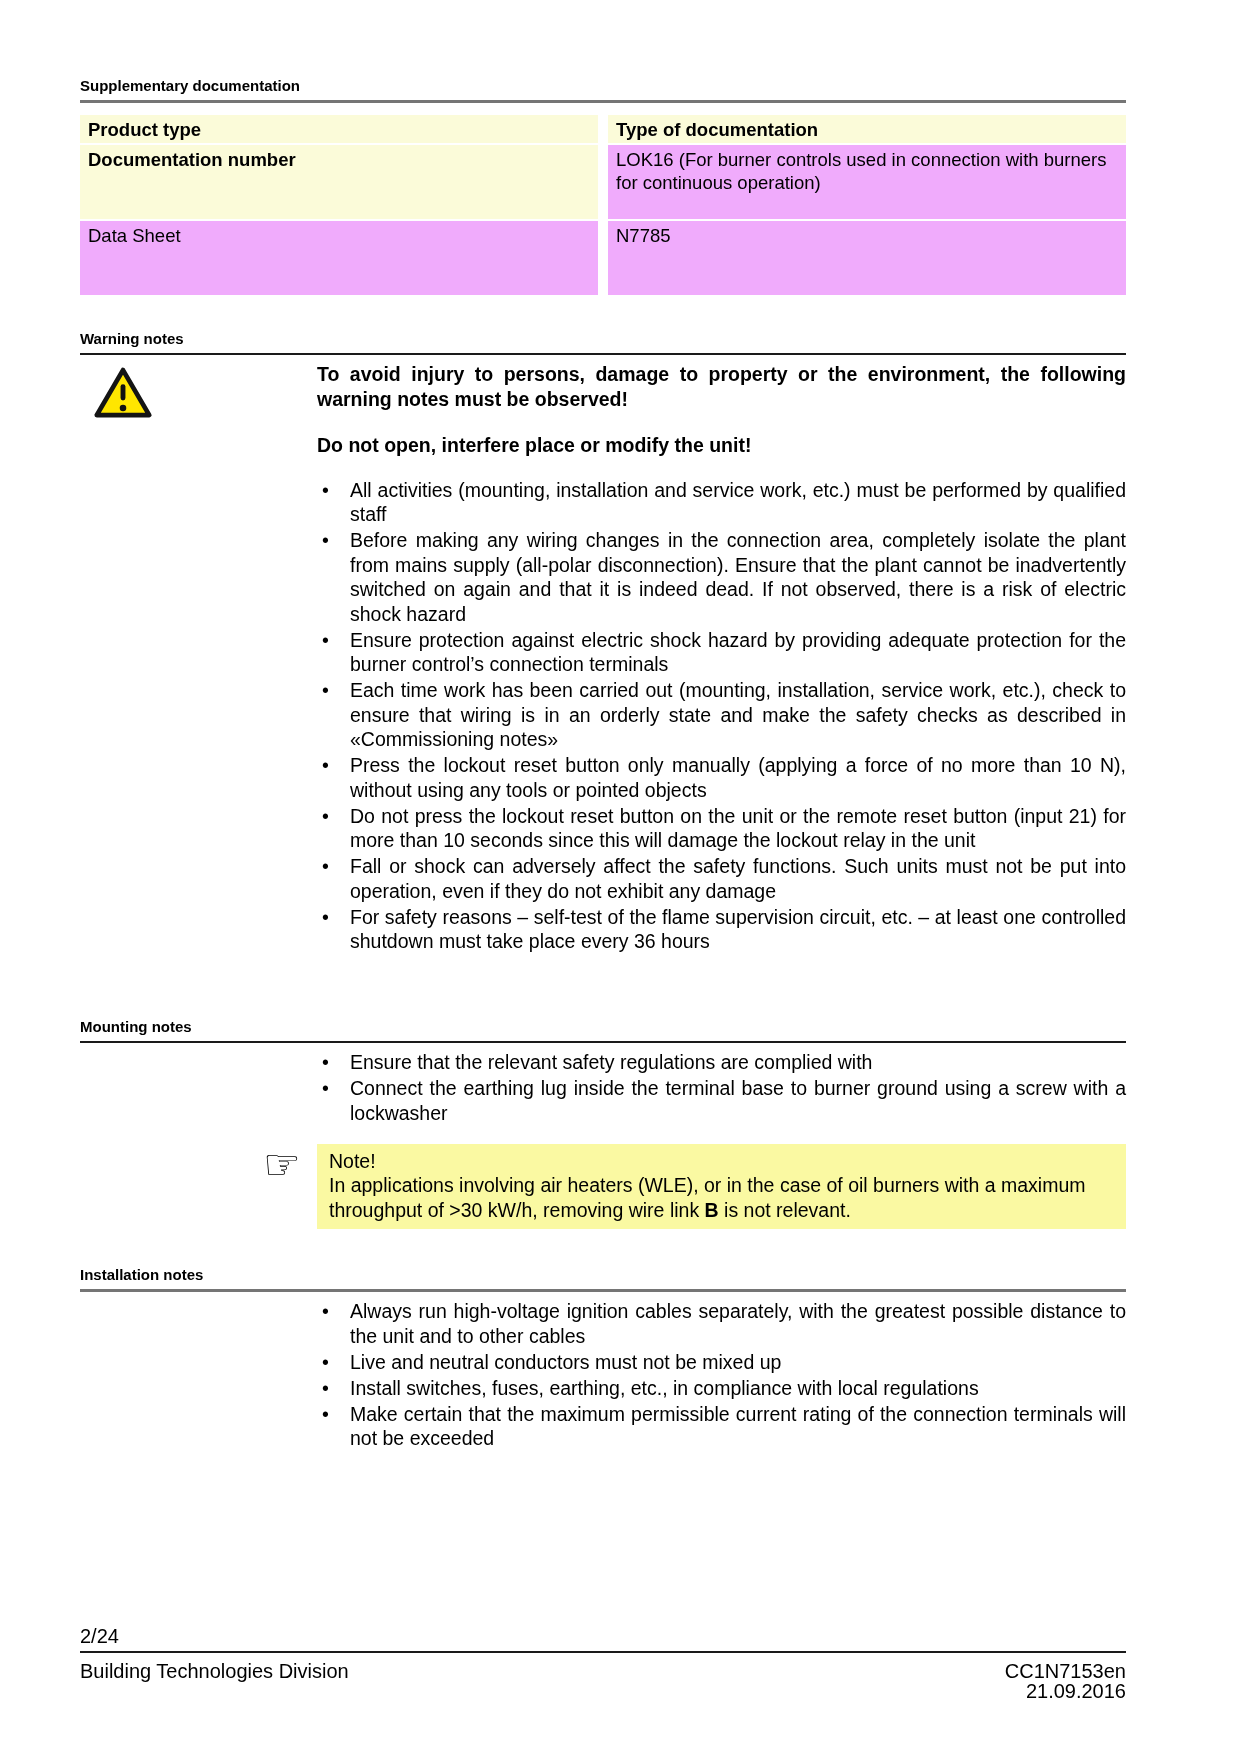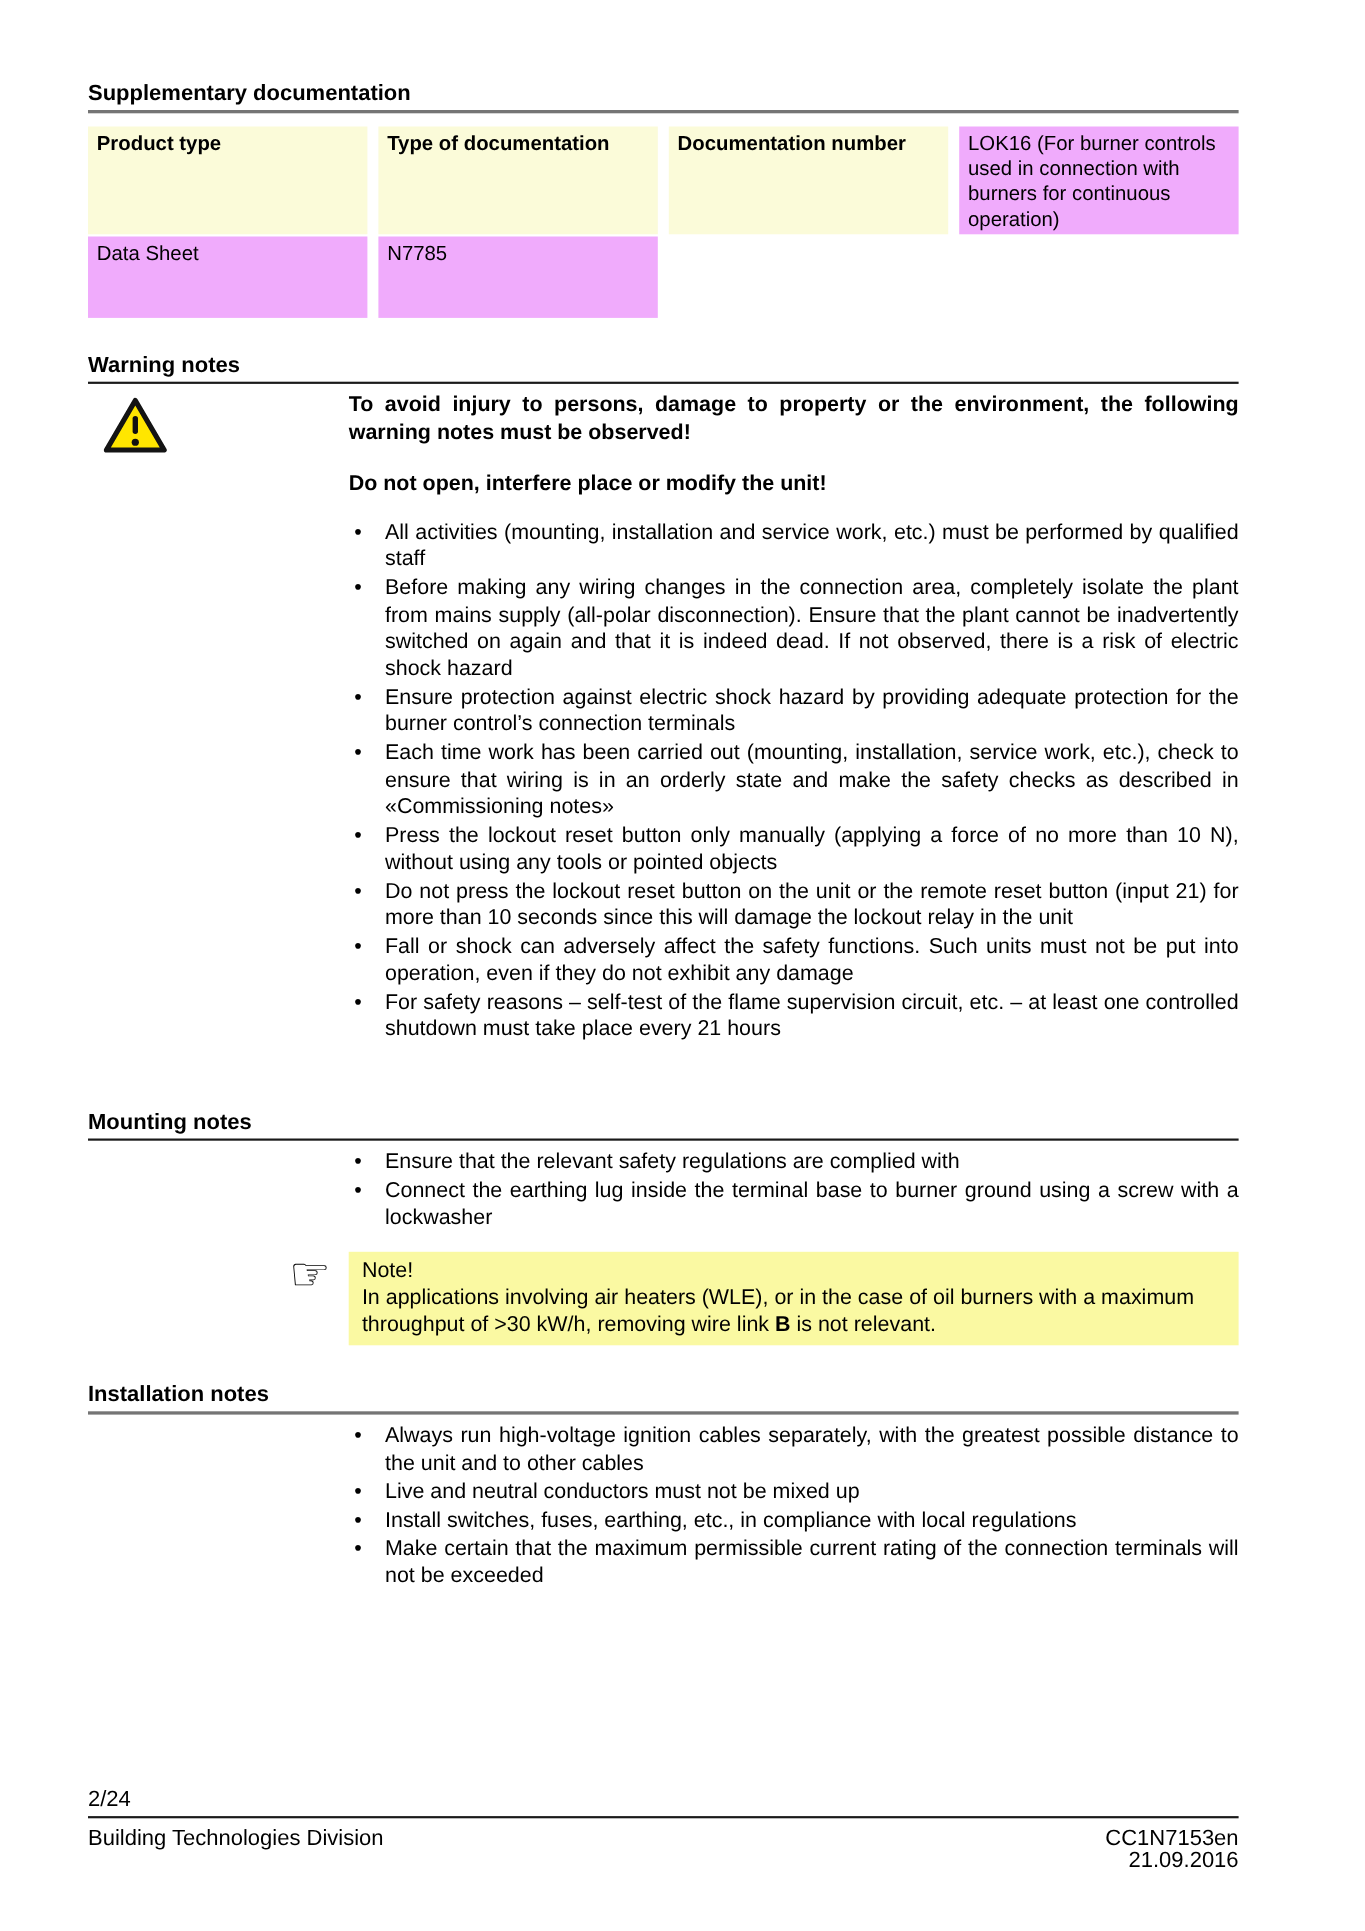--- a/index.html
+++ b/index.html
@@ -15,33 +15,33 @@
     overflow: hidden;
   }
   .content {
     position: absolute;
     left: 80px;
     width: 1046px;
     top: 0;
     padding-top: 74px;
   }
   .sec-heading {
-    font-size: 20px;
+    font-size: 15px;
     font-weight: bold;
     line-height: 23px;
     margin: 0 0 3px 0;
   }
   .rule { border: none; margin: 0; }
   .rule.gray  { border-top: 3px solid #757575; }
   .rule.black { border-top: 2px solid #1a1a1a; }
 
   
   .doc-table {
     display: grid;
-    grid-template-columns: 1fr 1fr 1fr 1fr;
+    grid-template-columns: 1fr 1fr;
     column-gap: 10px;
     row-gap: 2px;
     margin-top: 12px;
     font-size: 18.5px;
     line-height: 23px;
   }
   .doc-table .th {
     background: #FBFBD9;
     font-weight: bold;
     padding: 3px 8px 2px 8px;
@@ -153,21 +153,21 @@
         <p class="bold-par">Do not open, interfere place or modify the unit!</p>
         <div class="gap20"></div>
         <ul class="bullets">
           <li>All activities (mounting, installation and service work, etc.) must be performed by qualified staff</li>
           <li>Before making any wiring changes in the connection area, completely isolate the plant from mains supply (all-polar disconnection). Ensure that the plant cannot be inadvertently switched on again and that it is indeed dead. If not observed, there is a risk of electric shock hazard</li>
           <li>Ensure protection against electric shock hazard by providing adequate protection for the burner control’s connection terminals</li>
           <li>Each time work has been carried out (mounting, installation, service work, etc.), check to ensure that wiring is in an orderly state and make the safety checks as described in «Commissioning notes»</li>
           <li>Press the lockout reset button only manually (applying a force of no more than 10 N), without using any tools or pointed objects</li>
           <li>Do not press the lockout reset button on the unit or the remote reset button  (input 21) for more than 10 seconds since this will damage the lockout relay in the unit</li>
           <li>Fall or shock can adversely affect the safety functions. Such units must not be put into operation, even if they do not exhibit any damage</li>
-          <li>For safety reasons – self-test of the flame supervision circuit, etc. – at least one controlled shutdown must take place every 21 hours</li>
+          <li>For safety reasons – self-test of the flame supervision circuit, etc. – at least one controlled shutdown must take place every 36 hours</li>
         </ul>
       </div>
     </div>
 
     <h2 class="sec-heading h-mounting">Mounting notes</h2>
     <hr class="rule black">
 
     <div class="section-body">
       <div class="icon-col"></div>
       <div class="text-col">

